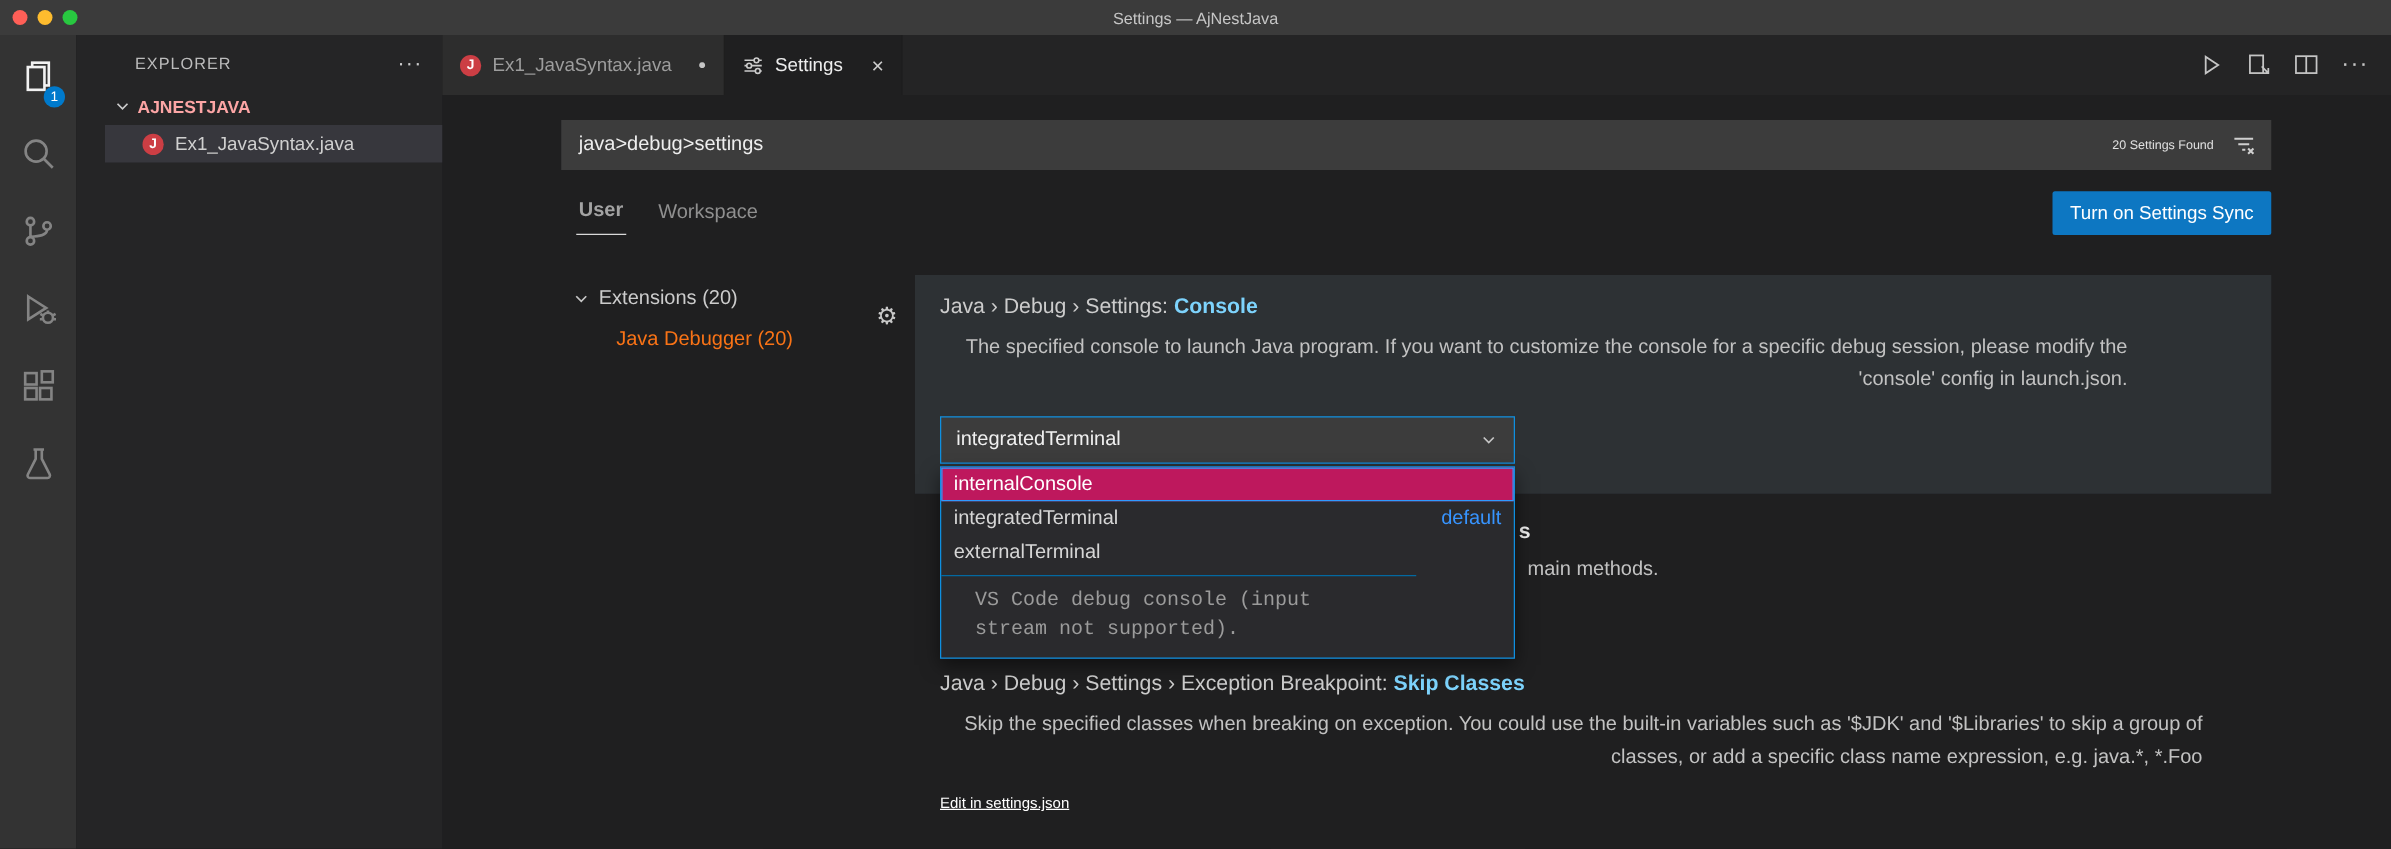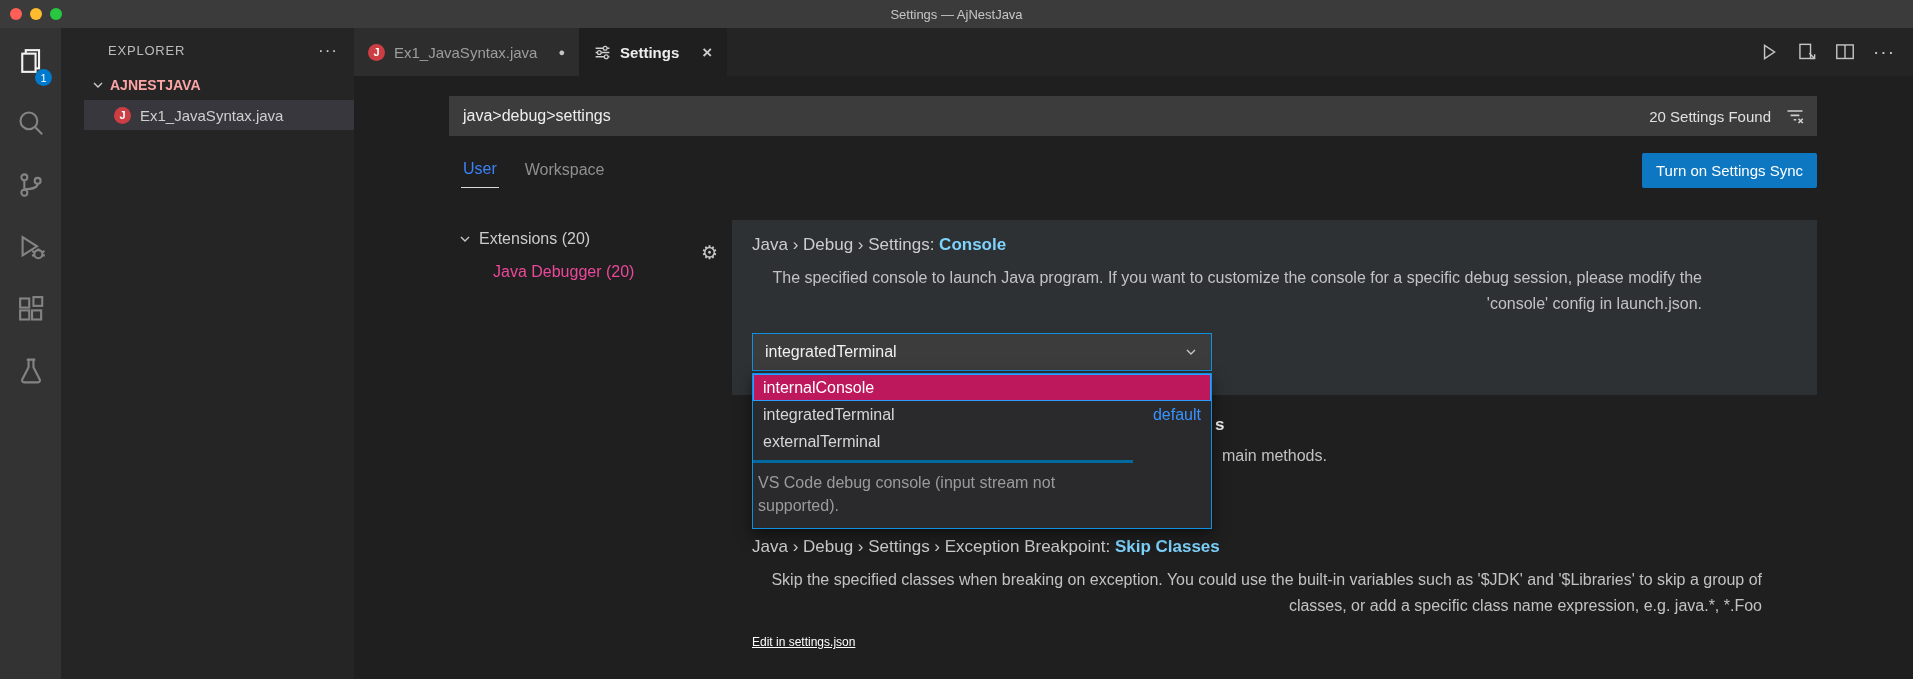--- a/index.html
+++ b/index.html
@@ -32,65 +32,65 @@
   .sb-section .chev { display:flex; color:#cccccc; }
   .sb-file { display:flex; align-items:center; height:30px; padding-left:30px; gap:9px; background:#37373d; font-size:15px; color:#cfcfcf; }
   .java-badge { width:17px; height:17px; border-radius:50%; background:#cc3e44; color:#fff; font-size:11px; font-weight:bold; display:flex; align-items:center; justify-content:center; flex:0 0 auto; }
   .chev svg { width:16px; height:16px; }
 
   
   .editor { flex:1; display:flex; flex-direction:column; min-width:0; }
   .tabbar { height:48px; background:#242425; display:flex; align-items:stretch; flex:0 0 auto; }
   .tab { display:flex; align-items:center; padding:0 14px; gap:9px; font-size:15px; border-right:1px solid #1e1e1e; }
   .tab.inactive { background:#2d2d2d; color:#9d9d9d; }
-  .tab.active { background:#1f1f20; color:#ededed;font-weight:bold; }
+  .tab.active { background:#1f1f20; color:#ededed; }
   .dirty-dot { font-size:11px; color:#c5c5c5; margin-left:12px; }
   .tab-close { font-size:17px; color:#cccccc; margin-left:14px; line-height:1; }
   .tab-actions { margin-left:auto; display:flex; align-items:center; gap:18px; padding-right:18px; color:#c5c5c5; }
   .tab-actions svg { width:20px; height:20px; display:block; }
   .more-dots { font-size:19px; letter-spacing:1px; }
   .tune-icon svg { width:17px; height:17px; display:block; color:#cccccc; }
 
   
   .settings { flex:1; background:#1f1f20; padding:20px 96px 0 95px; color:#cccccc; overflow:hidden; }
   .search-row { height:40px; background:#3c3c3c; display:flex; align-items:center; padding:0 12px 0 14px; }
   .search-value { font-size:16px; color:#eeeeee; }
-  .search-results { margin-left:auto; font-size:15px; color:#e0e0e0; }
+  .search-results { margin-left:auto; font-size:10px; color:#e0e0e0; }
   .filter-btn { margin-left:14px; color:#cfcfcf; display:flex; }
   .filter-btn svg { width:20px; height:20px; }
 
   .scope-row { margin-top:14px; height:40px; display:flex; align-items:center; }
   .scope-tab { font-size:16px; padding:8px 2px 9px; }
-  .scope-tab.active { color:#3b82f6; border-bottom:1px solid #d9d9d9; margin-left:12px; }
+  .scope-tab.active { color:#a3a3a3; border-bottom:1px solid #d9d9d9; margin-left:12px;font-weight:bold; }
   .scope-tab.inactive { color:#8f8f8f; margin-left:24px; }
   .sync-btn { margin-left:auto; background:#0d77c2; border:none; color:#ffffff; font-size:15px; font-family:inherit; padding:9px 14px; border-radius:2px; cursor:pointer; }
 
   .body-row { display:flex; margin-top:16px; }
   .toc { width:303px; flex:0 0 auto; padding-top:24px; }
   .toc-row1 { display:flex; align-items:center; gap:6px; padding-left:8px; font-size:16px; color:#cccccc; }
   .toc-row1 .chev { display:flex; color:#c5c5c5; }
-  .toc-row2 { margin-top:15px; padding-left:44px; font-size:16px; color:#ec4899; }
+  .toc-row2 { margin-top:15px; padding-left:44px; font-size:16px; color:#f97316; }
 
   .content { flex:1; min-width:0; position:relative; }
 
   .setting-focused { margin-top:14px; margin-left:-20px; background:#2d3134; padding:15px 20px 24px; position:relative; }
   .row-gear { position:absolute; left:-31px; top:21px; font-size:19px; color:#c8c8c8; }
   .setting-title { font-size:17px; font-weight:normal; color:#cccccc; line-height:20px; }
   .setting-title b { color:#7dd3fc; }
   .setting-desc { margin-top:10px; font-size:16px; line-height:26px; color:#c2c2c2; max-width:950px;text-align:right; }
 
   .select-wrap { position:relative; width:460px; margin-top:16px; }
   .select-box { height:38px; background:#3c3c3c; border:1px solid #0e8fe0; display:flex; align-items:center; padding:0 12px; font-size:16px; color:#f0f0f0; }
   .select-chev { margin-left:auto; color:#c5c5c5; display:flex; }
   .select-chev svg { width:16px; height:16px; }
   .popup { position:absolute; top:calc(100% + 2px); left:0; width:100%; background:#2a2a2d; border:1px solid #0e8fe0; z-index:30; box-shadow:0 6px 14px rgba(0,0,0,.5); }
   .opt { height:27px; display:flex; align-items:center; padding:0 10px; font-size:16px; color:#d6d6d6; }
   .opt.selected { background:#be185d; color:#ffffff; outline:1px solid #2f9bff; outline-offset:-1px; }
   .opt-detail { margin-left:auto; color:#3794ff; font-size:16px; }
-  .popup-desc { margin-top:5px; border-top:3px solid #0369a1; padding:8px 5px 11px; font-size:16px; line-height:23px; color:#9b9b9b; width:380px; }
+  .popup-desc { margin-top:5px; border-top:1px solid #0369a1; padding:8px 27px 11px; font-size:16px; line-height:23px; color:#9b9b9b; width:380px;font-family:Liberation Mono, monospace; }
 
   .setting-obscured { height:142px; position:relative; }
   .frag-head { position:absolute; left:463px; top:20px; font-size:17px; font-weight:bold; color:#f0f0f0; }
   .frag-desc { position:absolute; left:470px; top:52px; font-size:16px; color:#c2c2c2; }
 
   .setting-plain .setting-desc { max-width:1010px; }
   .edit-link { display:inline-block; margin-top:16px; font-size:12px; color:#ffffff; text-decoration:underline; cursor:pointer; }
 </style>
 </head>
 <body>

